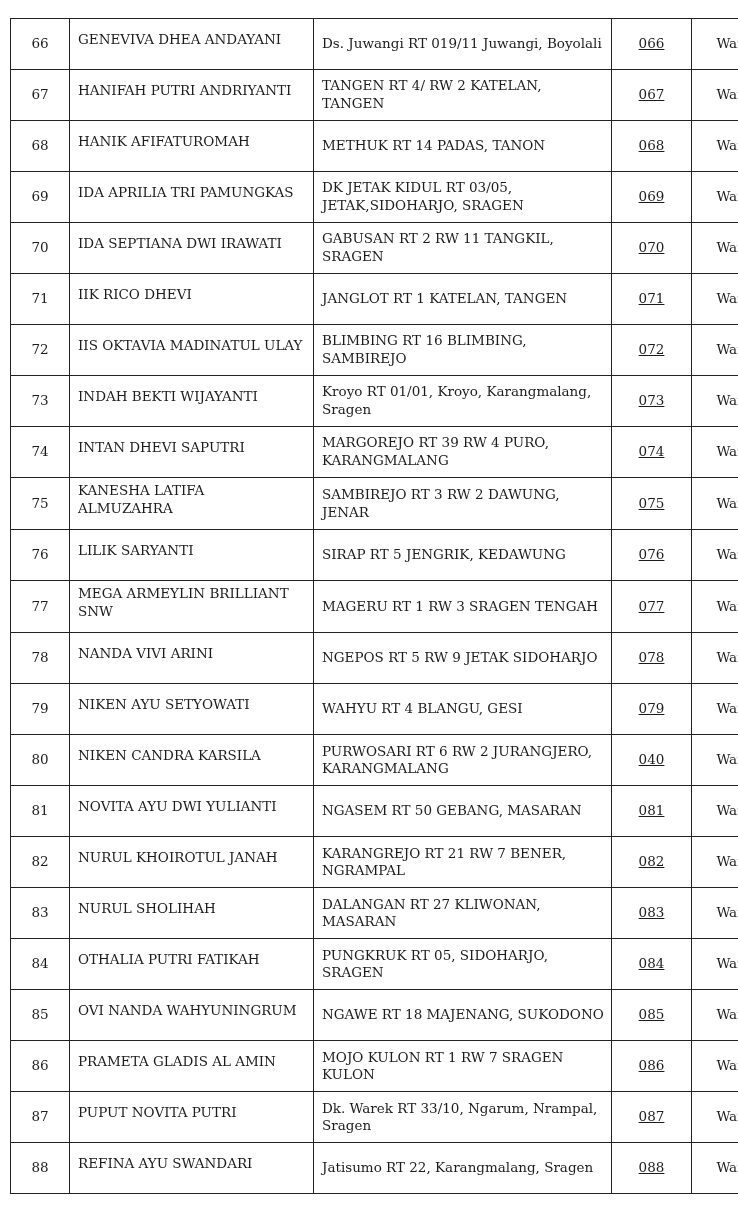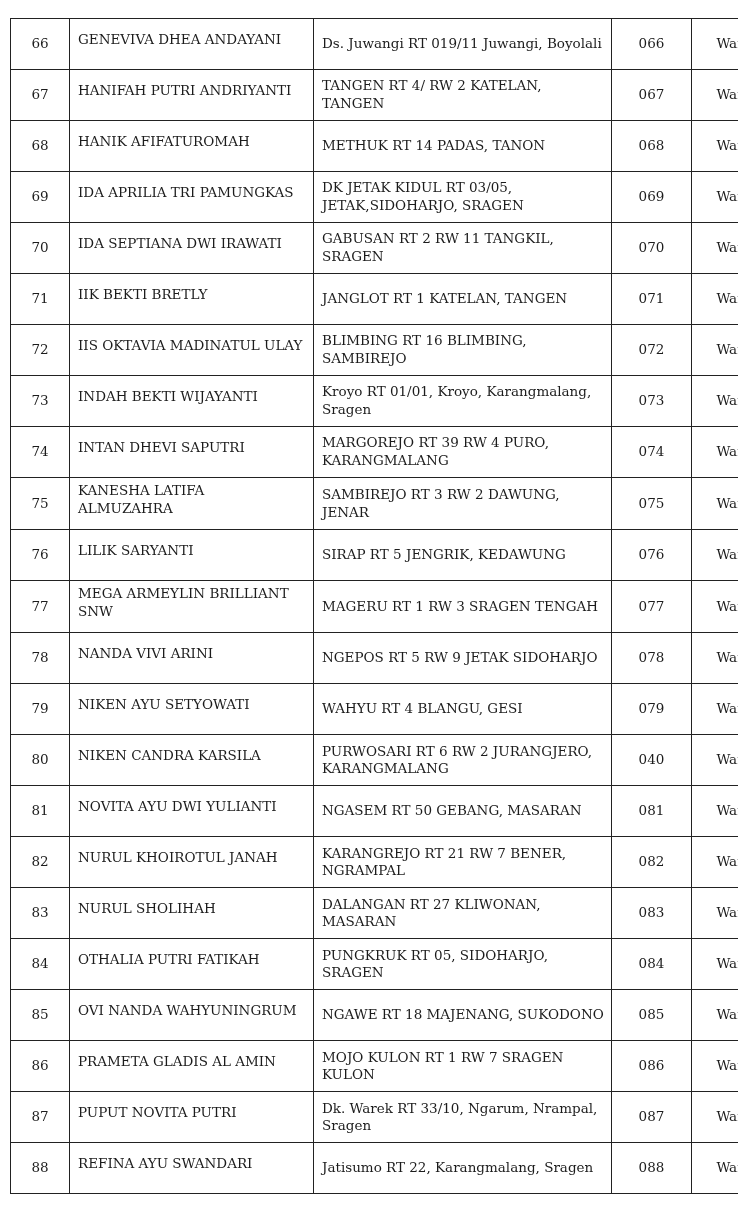--- a/index.html
+++ b/index.html
@@ -45,20 +45,21 @@
   }
   td.col-address {
     width: 283px;
     text-align: left;
     padding: 4px 6px 4px 8px;
   }
   td.col-number {
     width: 71px;
     text-align: center;
     padding: 4px 4px;
+    text-decoration: underline;
   }
   td.col-gender {
     width: 88px;
     text-align: center;
     padding: 4px 4px;
   }
 </style>
 </head>
 <body>
 
@@ -95,21 +96,21 @@
         </tr>
         <tr>
           <td class="col-no">70</td>
           <td class="col-name">IDA SEPTIANA DWI IRAWATI</td>
           <td class="col-address">GABUSAN RT 2 RW 11 TANGKIL, SRAGEN</td>
           <td class="col-number">070</td>
           <td class="col-gender">Wanita</td>
         </tr>
         <tr>
           <td class="col-no">71</td>
-          <td class="col-name">IIK BEKTI BRETLY</td>
+          <td class="col-name">IIK RICO DHEVI</td>
           <td class="col-address">JANGLOT RT 1 KATELAN, TANGEN</td>
           <td class="col-number">071</td>
           <td class="col-gender">Wanita</td>
         </tr>
         <tr>
           <td class="col-no">72</td>
           <td class="col-name">IIS OKTAVIA MADINATUL ULAY</td>
           <td class="col-address">BLIMBING RT 16 BLIMBING, SAMBIREJO</td>
           <td class="col-number">072</td>
           <td class="col-gender">Wanita</td>

